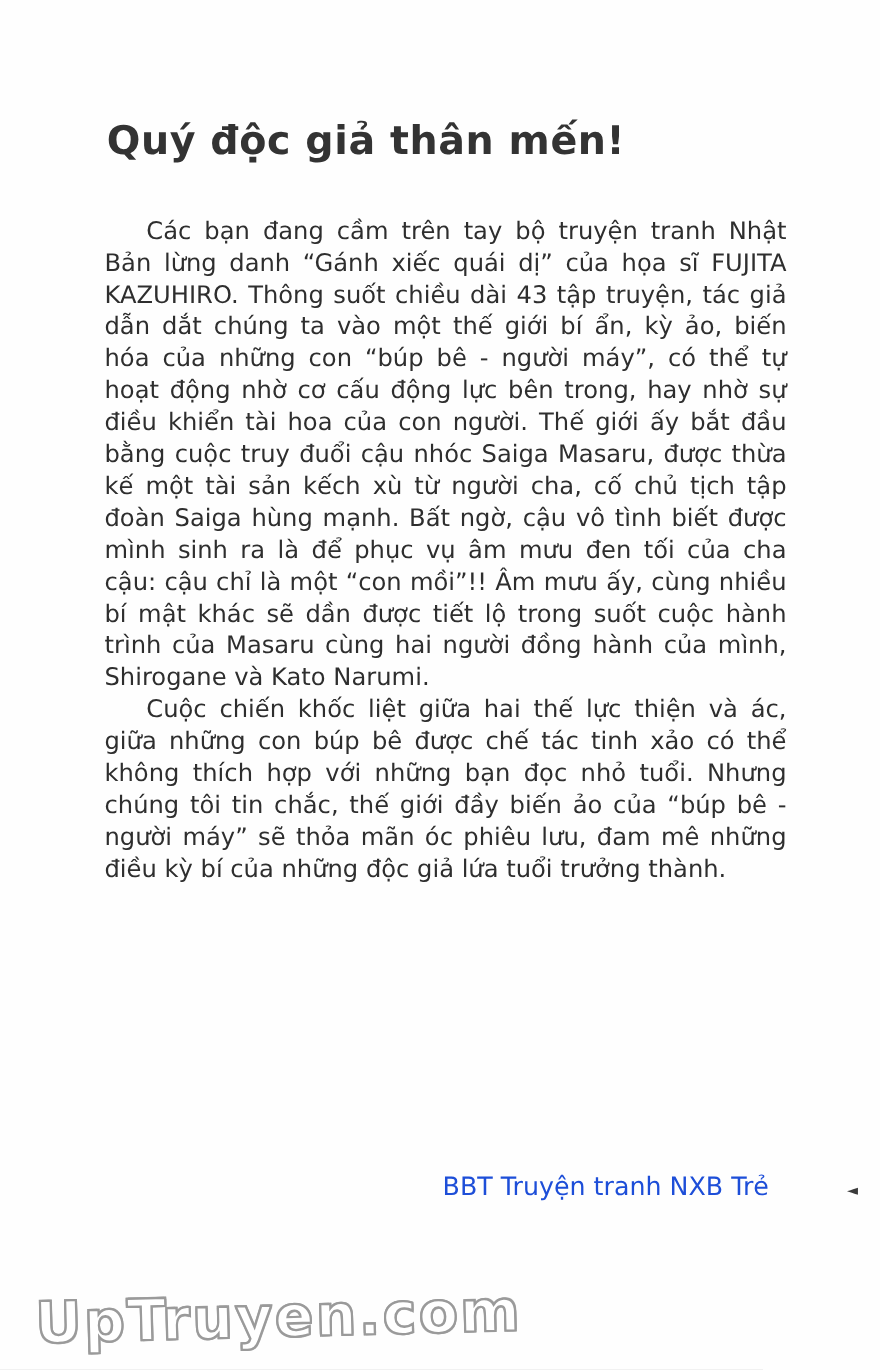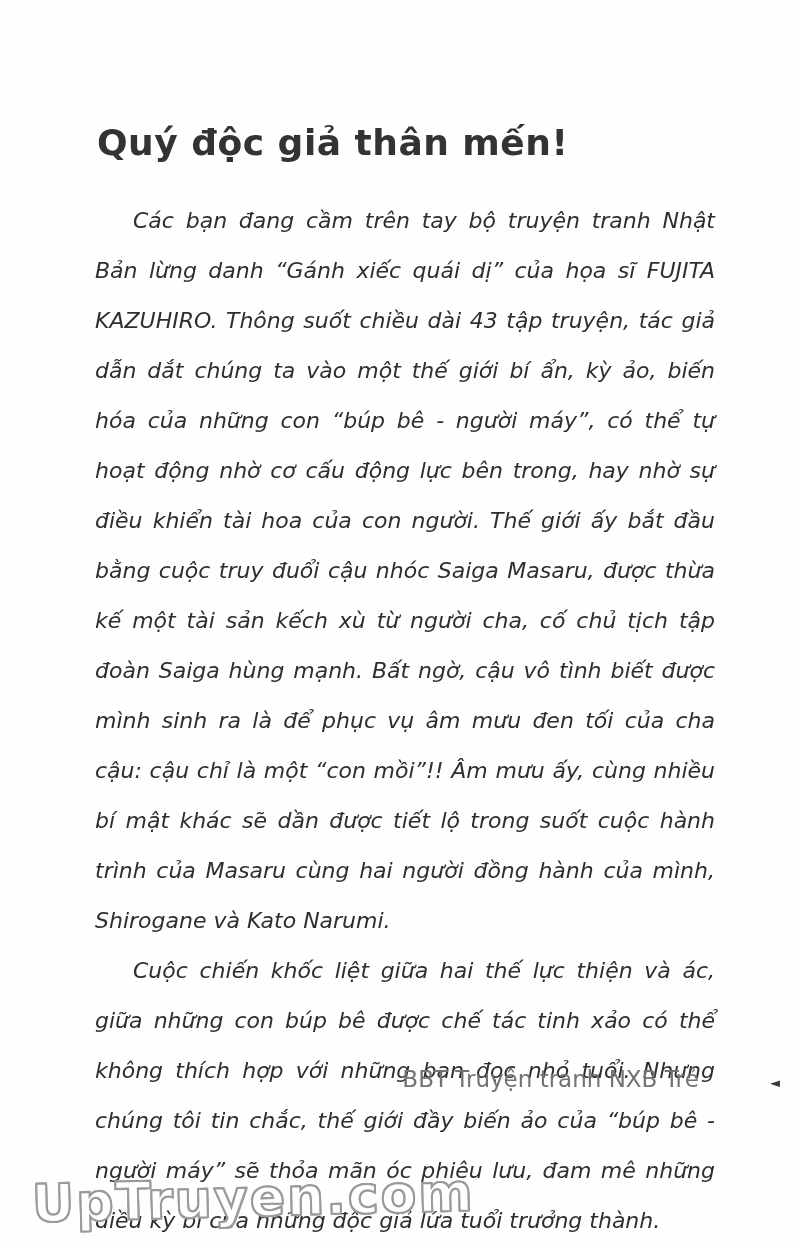--- a/index.html
+++ b/index.html
@@ -13,53 +13,52 @@
     height: 1245px;
     margin: 0 auto;
     background: #fefefe;
     overflow: hidden;
     font-family: "DejaVu Sans", "Liberation Sans", sans-serif;
     color: #2b2b2b;
   }
   .page-title {
     position: absolute;
     left: 97px;
-    top: 122px;
+    top: 108px;
     margin: 0;
     font-size: 36px;
     font-weight: bold;
     letter-spacing: 0.5px;
     color: #333333;
   }
   .body-text {
     position: absolute;
     left: 95px;
     top: 196px;
     width: 620px;
     height: 880px;
   }
   .body-text p {
     margin: 0;
     font-size: 22px;
-    line-height: 50px;
+    line-height: 29px;
     text-align: justify;
     text-indent: 38px;
     color: #2e2e2e;
-    font-style: italic;
   }
   .signature {
     position: absolute;
     left: 95px;
     top: 1066px;
     width: 620px;
     text-align: right;
     padding-right: 16px;
     box-sizing: border-box;
     font-size: 23px;
-    color: #737373;
+    color: #1d4ed8;
   }
   .page-marker {
     position: absolute;
     right: 20px;
     top: 1076px;
     font-size: 13px;
     color: #3a3a3a;
     line-height: 13px;
   }
   .watermark {

